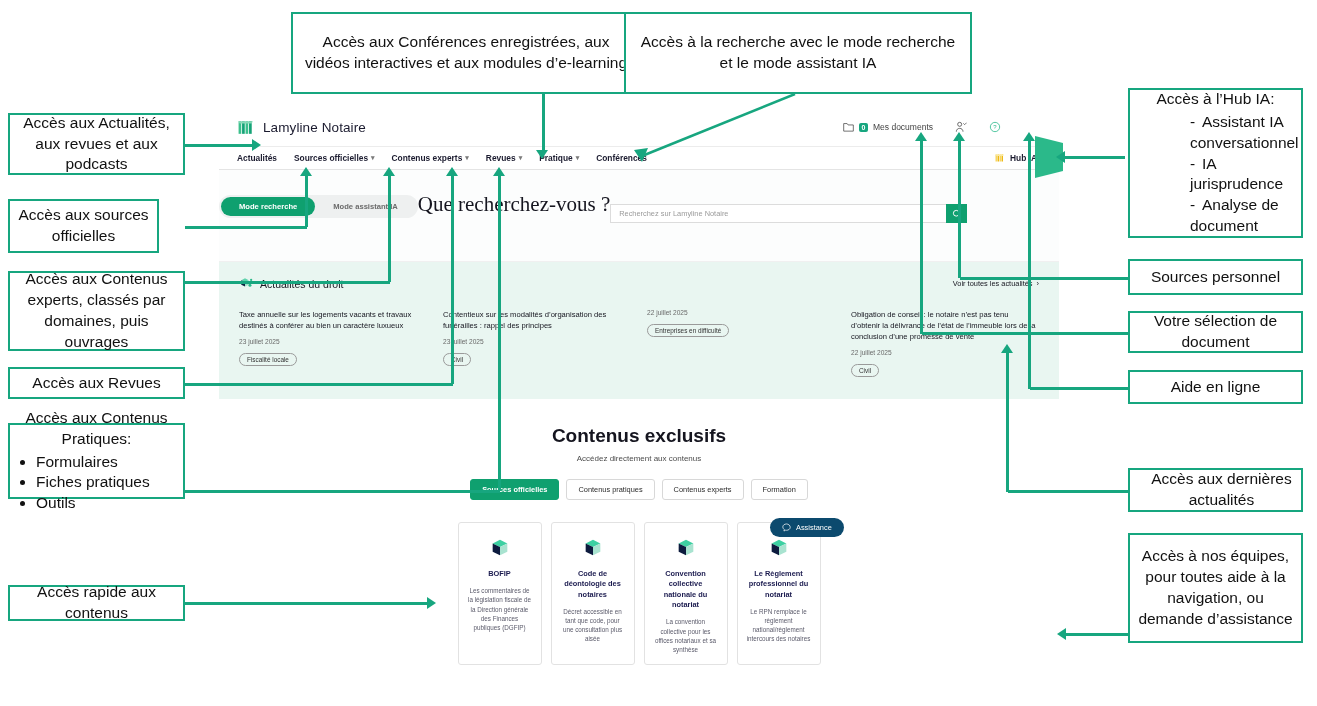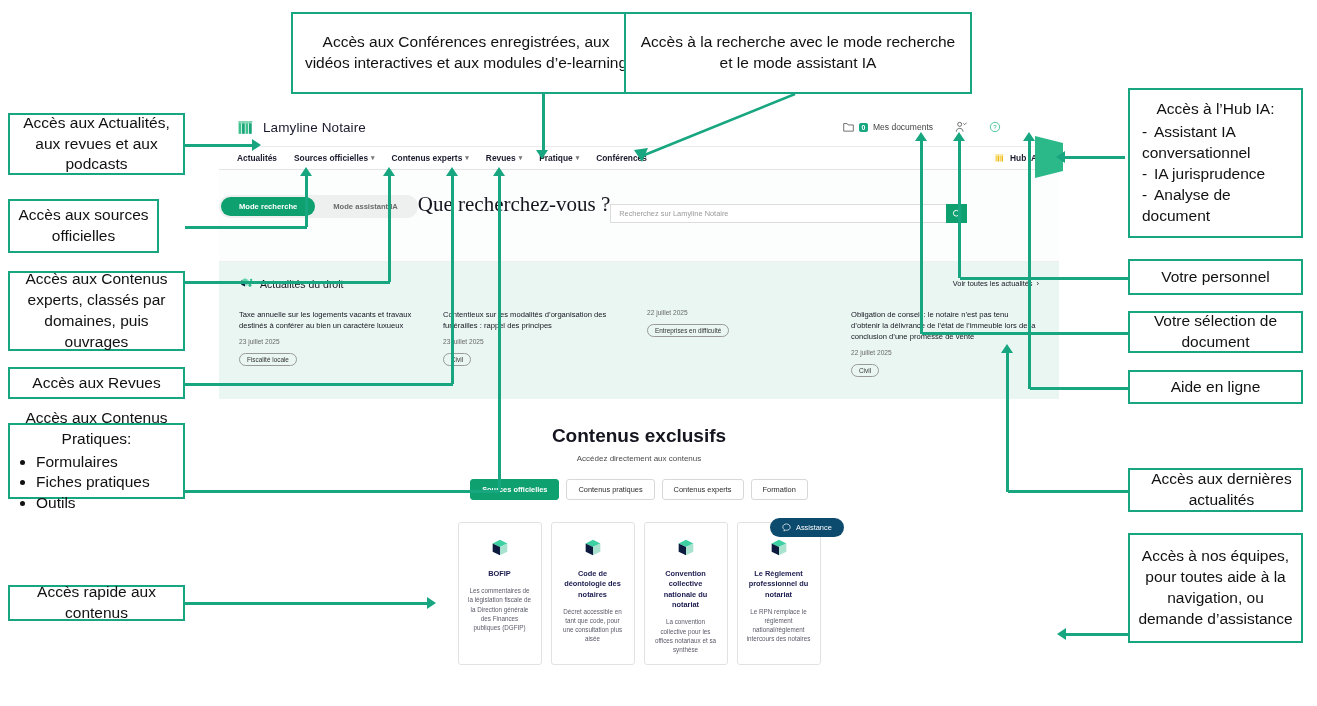--- a/index.html
+++ b/index.html
@@ -260,30 +260,30 @@
   </div>
 </div>
 
 <div class="callout" style="left:8px; top:585px; width:177px; height:36px;">
   <span class="inner">Accès rapide aux contenus</span>
 </div>
 
 <div class="callout bullets" style="left:1128px; top:88px; width:175px; height:150px;">
   <div class="inner">
     <span class="hdr">Accès à l’Hub IA:</span>
-    <ul style="list-style:none; padding-left:4px;">
+    <ul style="list-style:none; padding-left:4px;margin-left:48px;">
       <li><span style="display:inline-block;width:12px;">-</span><span>Assistant IA conversationnel</span></li>
       <li><span style="display:inline-block;width:12px;">-</span><span>IA jurisprudence</span></li>
       <li><span style="display:inline-block;width:12px;">-</span><span>Analyse de document</span></li>
     </ul>
   </div>
 </div>
 
 <div class="callout" style="left:1128px; top:259px; width:175px; height:36px;">
-  <span class="inner">Votre personnel</span>
+  <span class="inner">Sources personnel</span>
 </div>
 
 <div class="callout" style="left:1128px; top:311px; width:175px; height:42px;">
   <span class="inner">Votre sélection de document</span>
 </div>
 
 <div class="callout" style="left:1128px; top:370px; width:175px; height:34px;">
   <span class="inner">Aide en ligne</span>
 </div>
 

